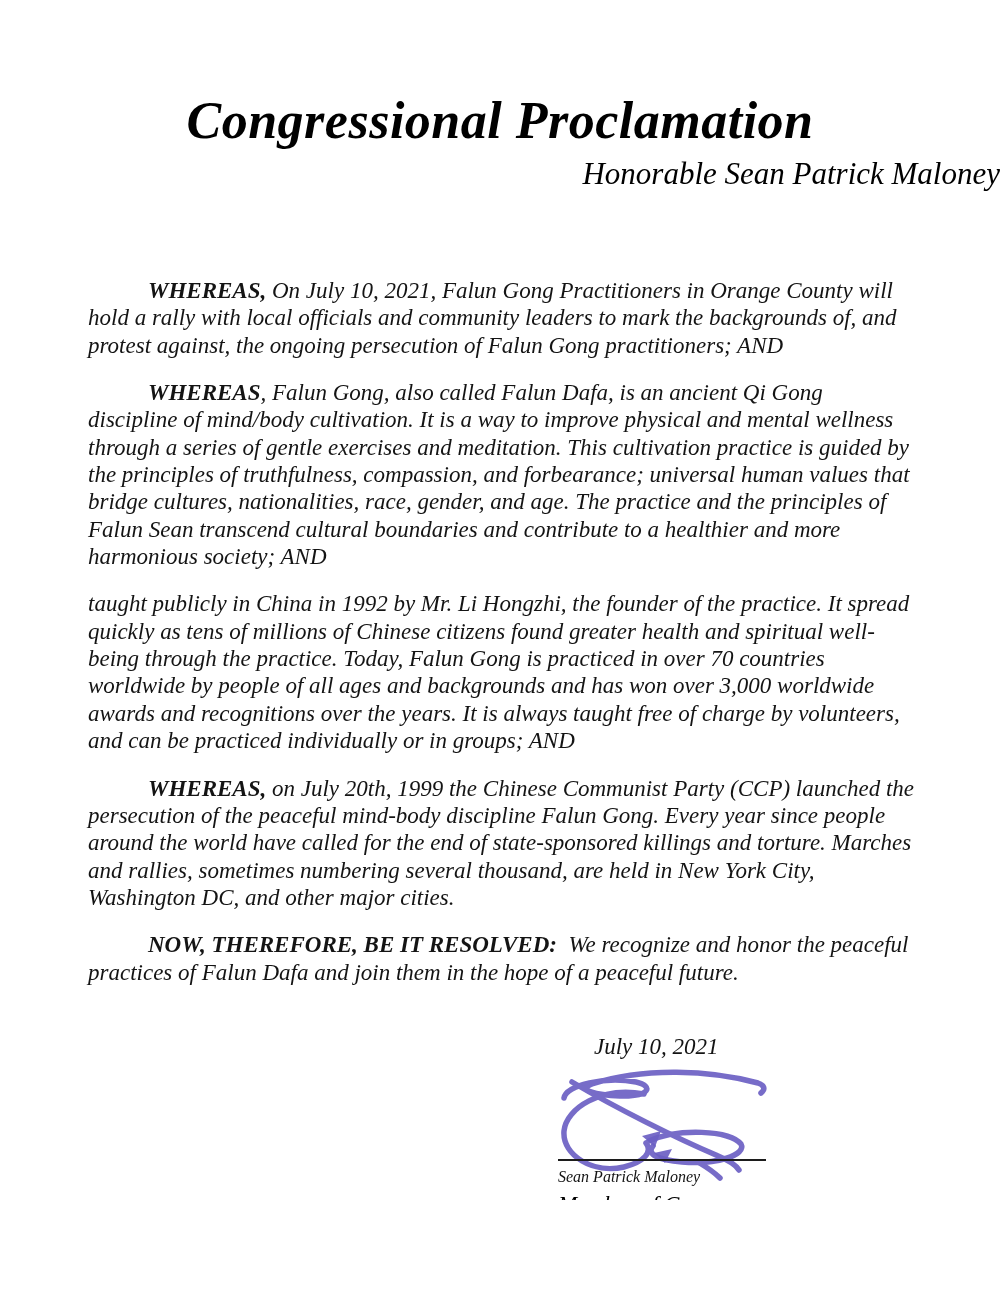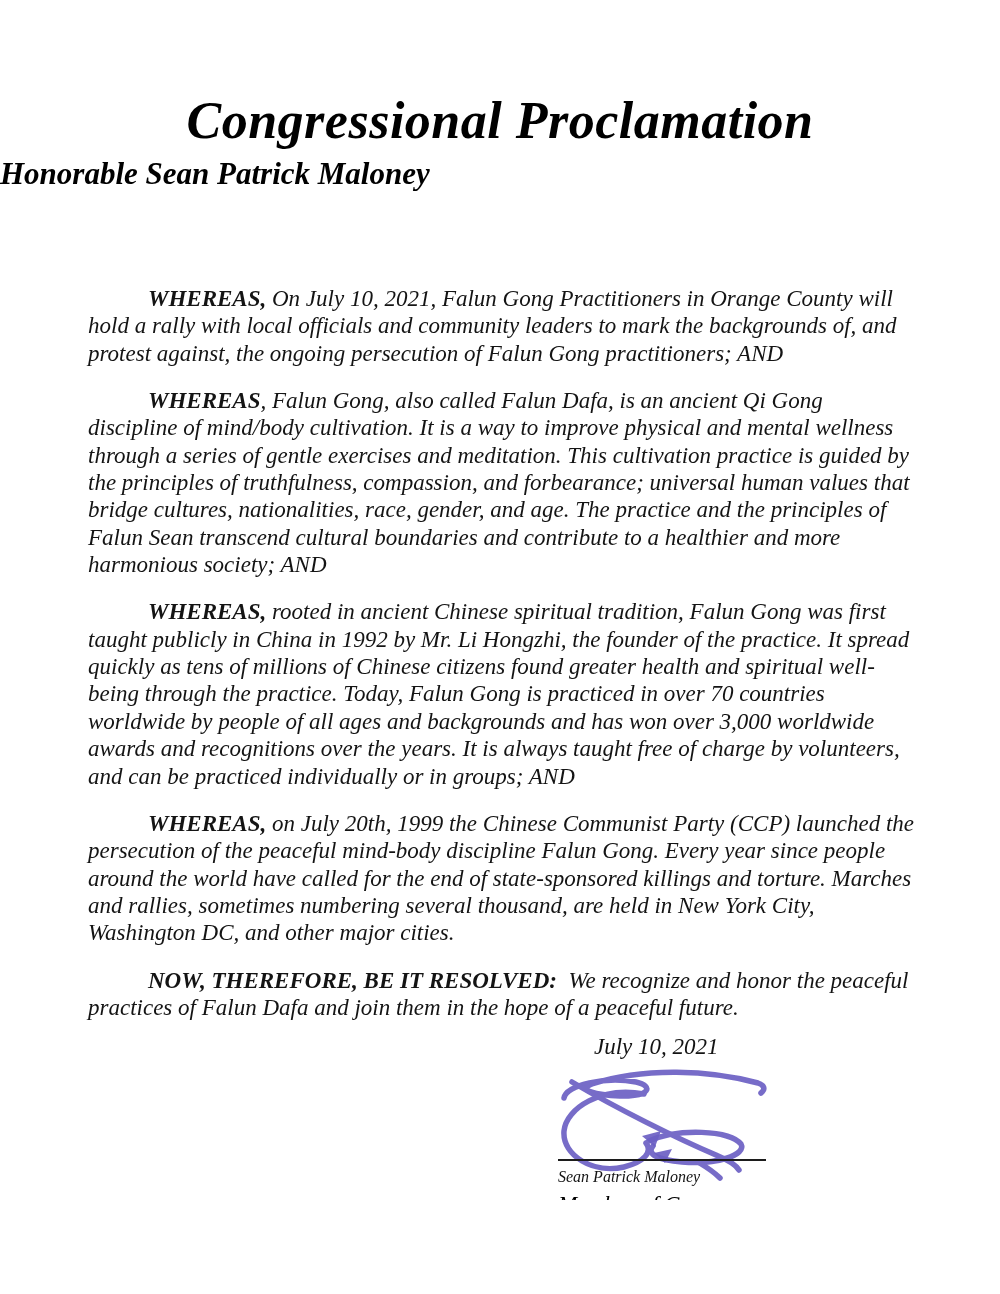--- a/index.html
+++ b/index.html
@@ -20,37 +20,37 @@
     font-size: 52px;
     line-height: 62px;
     font-weight: bold;
     font-style: italic;
     letter-spacing: 0.5px;
   }
   .doc-subtitle {
     position: absolute;
     top: 154px; left: 0;
     width: 100%;
-    text-align: left;
+    text-align: right;
     font-size: 31px;
     line-height: 40px;
-    font-weight: bold;
+    font-weight: normal;
     font-style: italic;
   }
   .body-block {
     position: absolute;
     left: 88px;
     top: 269px;
     width: 832px;
     font-style: italic;
     font-size: 23px;
     line-height: 27.35px;
     color: #141414;
   }
-  .para { margin: 16px 0 20px 0; padding: 0; }
+  .para { margin: 8px 0 20px 0; padding: 0; }
   .line { display: block; white-space: pre; }
   .line.first { padding-left: 60px; }
   .lead { font-weight: bold; }
   .date-line {
     position: absolute;
     left: 560px;
     top: 1033px;
     font-style: italic;
     font-size: 23px;
     line-height: 28px;
@@ -120,21 +120,20 @@
       <span class="line first"><b class="lead">WHEREAS</b><span>, Falun Gong, also called Falun Dafa, is an ancient Qi Gong</span></span>
       <span class="line">discipline of mind/body cultivation. It is a way to improve physical and mental wellness</span>
       <span class="line">through a series of gentle exercises and meditation. This cultivation practice is guided by</span>
       <span class="line">the principles of truthfulness, compassion, and forbearance; universal human values that</span>
       <span class="line">bridge cultures, nationalities, race, gender, and age. The practice and the principles of</span>
       <span class="line">Falun Sean transcend cultural boundaries and contribute to a healthier and more</span>
       <span class="line">harmonious society; AND</span>
     </p>
 
     <p class="para">
-      <span class="line first"><b class="lead">WHEREAS,</b><span> rooted in ancient Chinese spiritual tradition, Falun Gong was first</span></span>
       <span class="line">taught publicly in China in 1992 by Mr. Li Hongzhi, the founder of the practice. It spread</span>
       <span class="line">quickly as tens of millions of Chinese citizens found greater health and spiritual well-</span>
       <span class="line">being through the practice. Today, Falun Gong is practiced in over 70 countries</span>
       <span class="line">worldwide by people of all ages and backgrounds and has won over 3,000 worldwide</span>
       <span class="line">awards and recognitions over the years. It is always taught free of charge by volunteers,</span>
       <span class="line">and can be practiced individually or in groups; AND</span>
     </p>
 
     <p class="para">
       <span class="line first"><b class="lead">WHEREAS,</b><span> on July 20th, 1999 the Chinese Communist Party (CCP) launched the</span></span>

